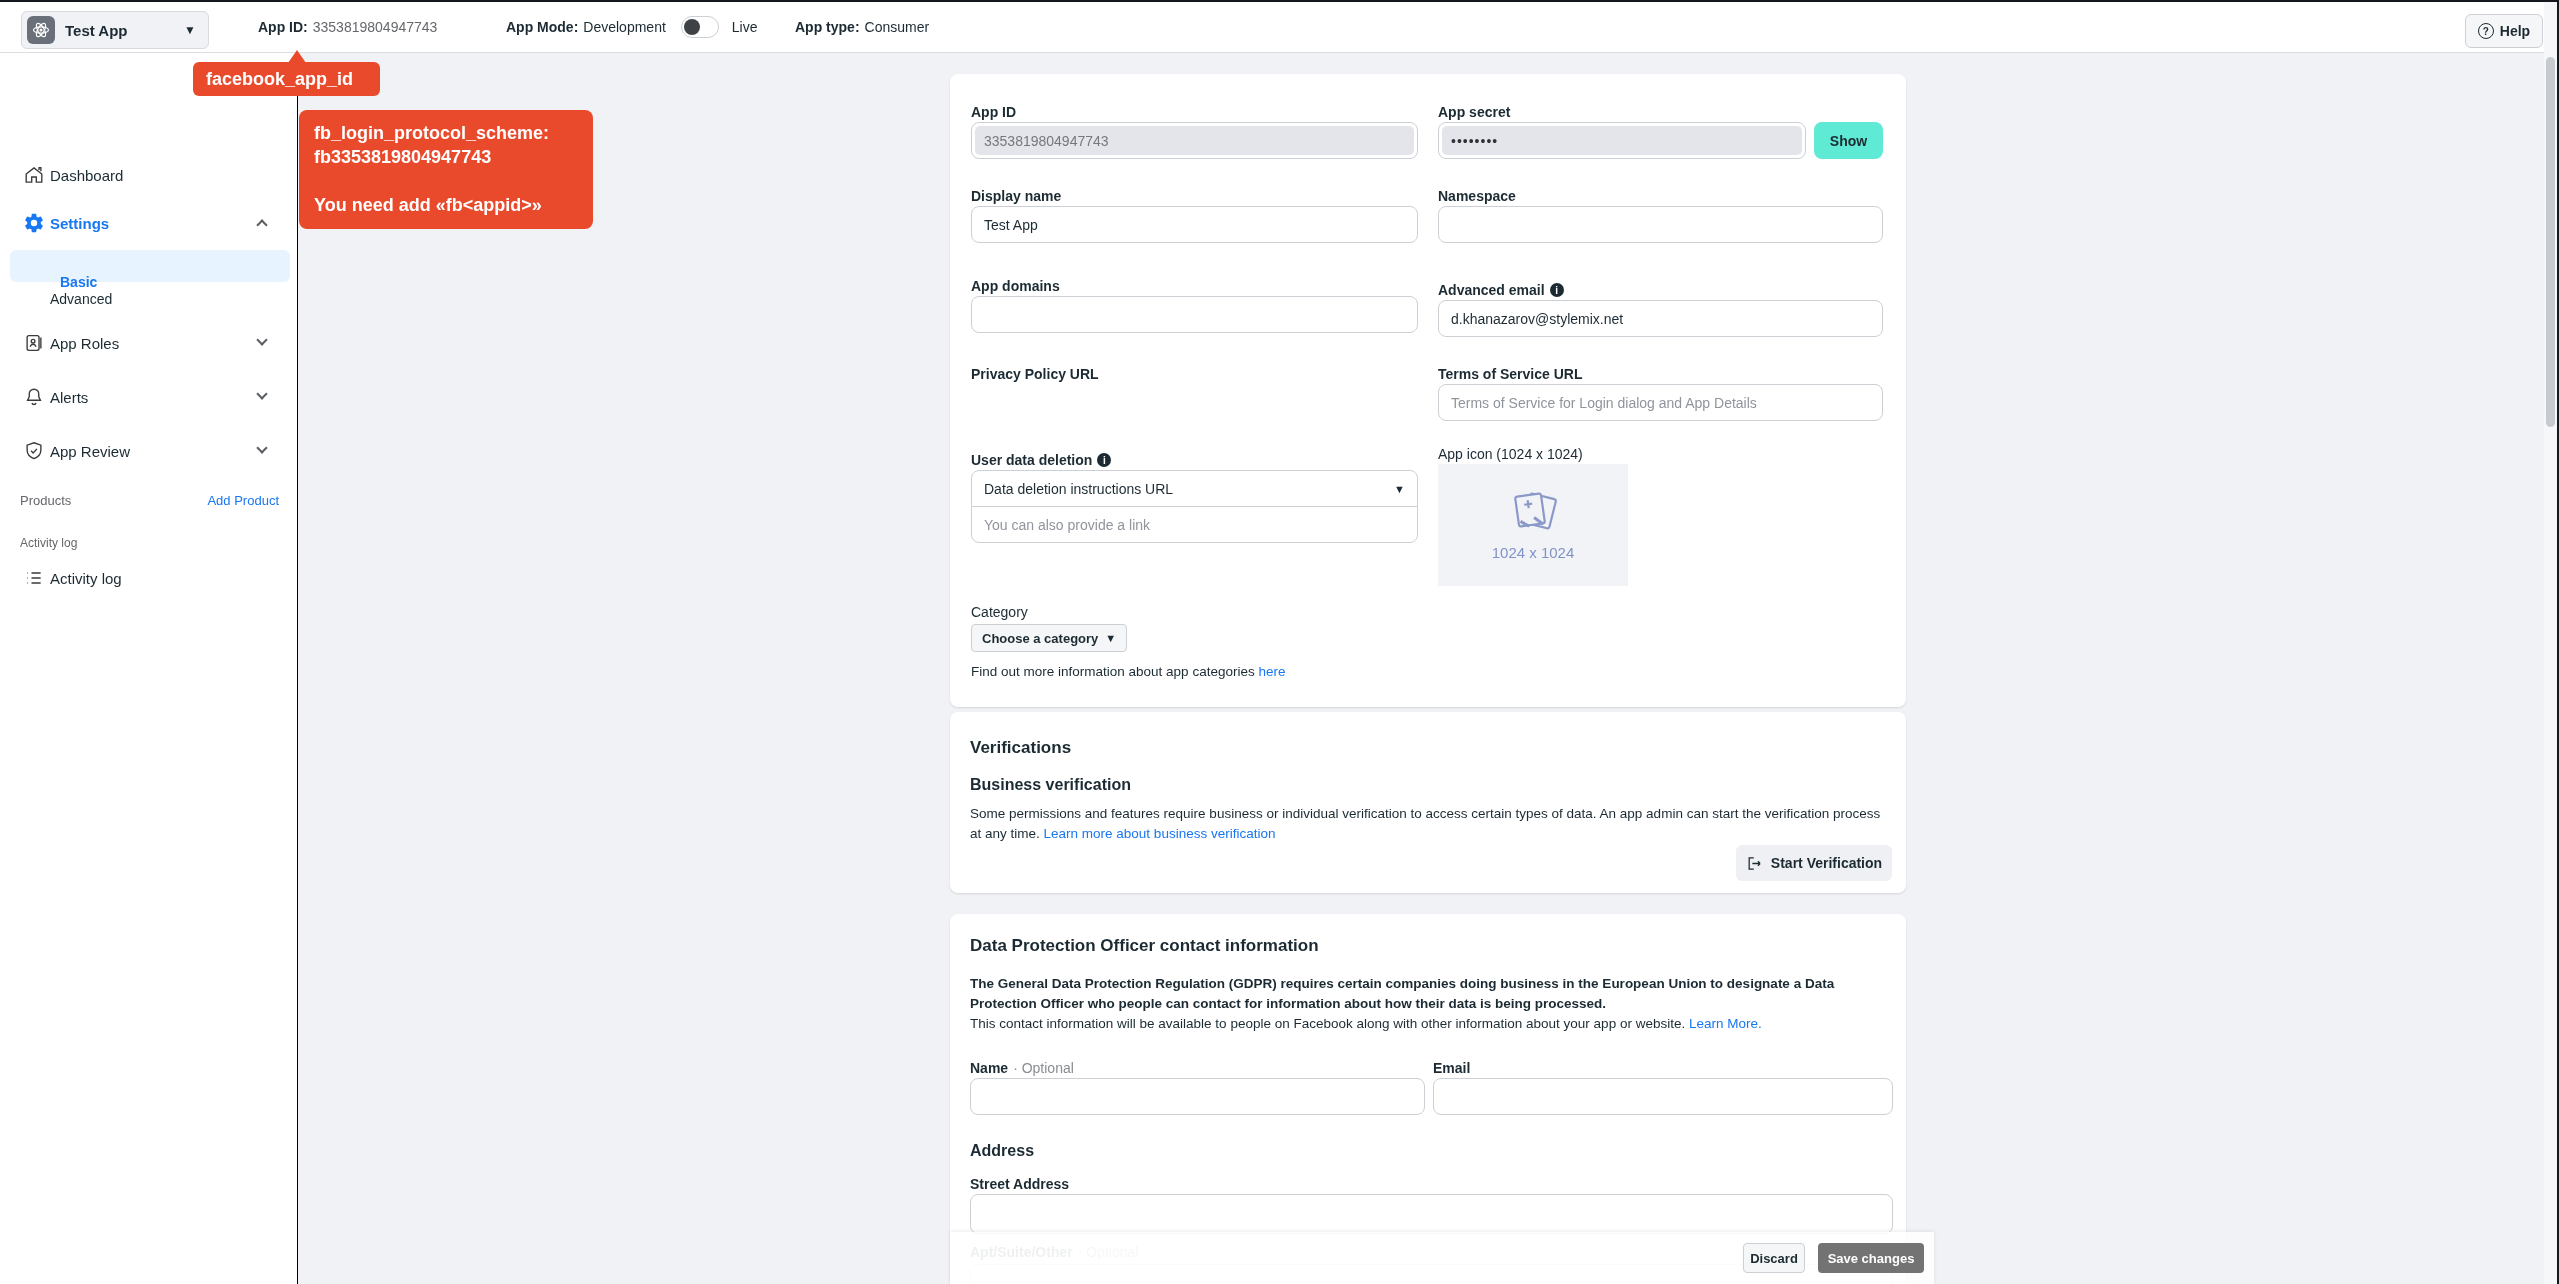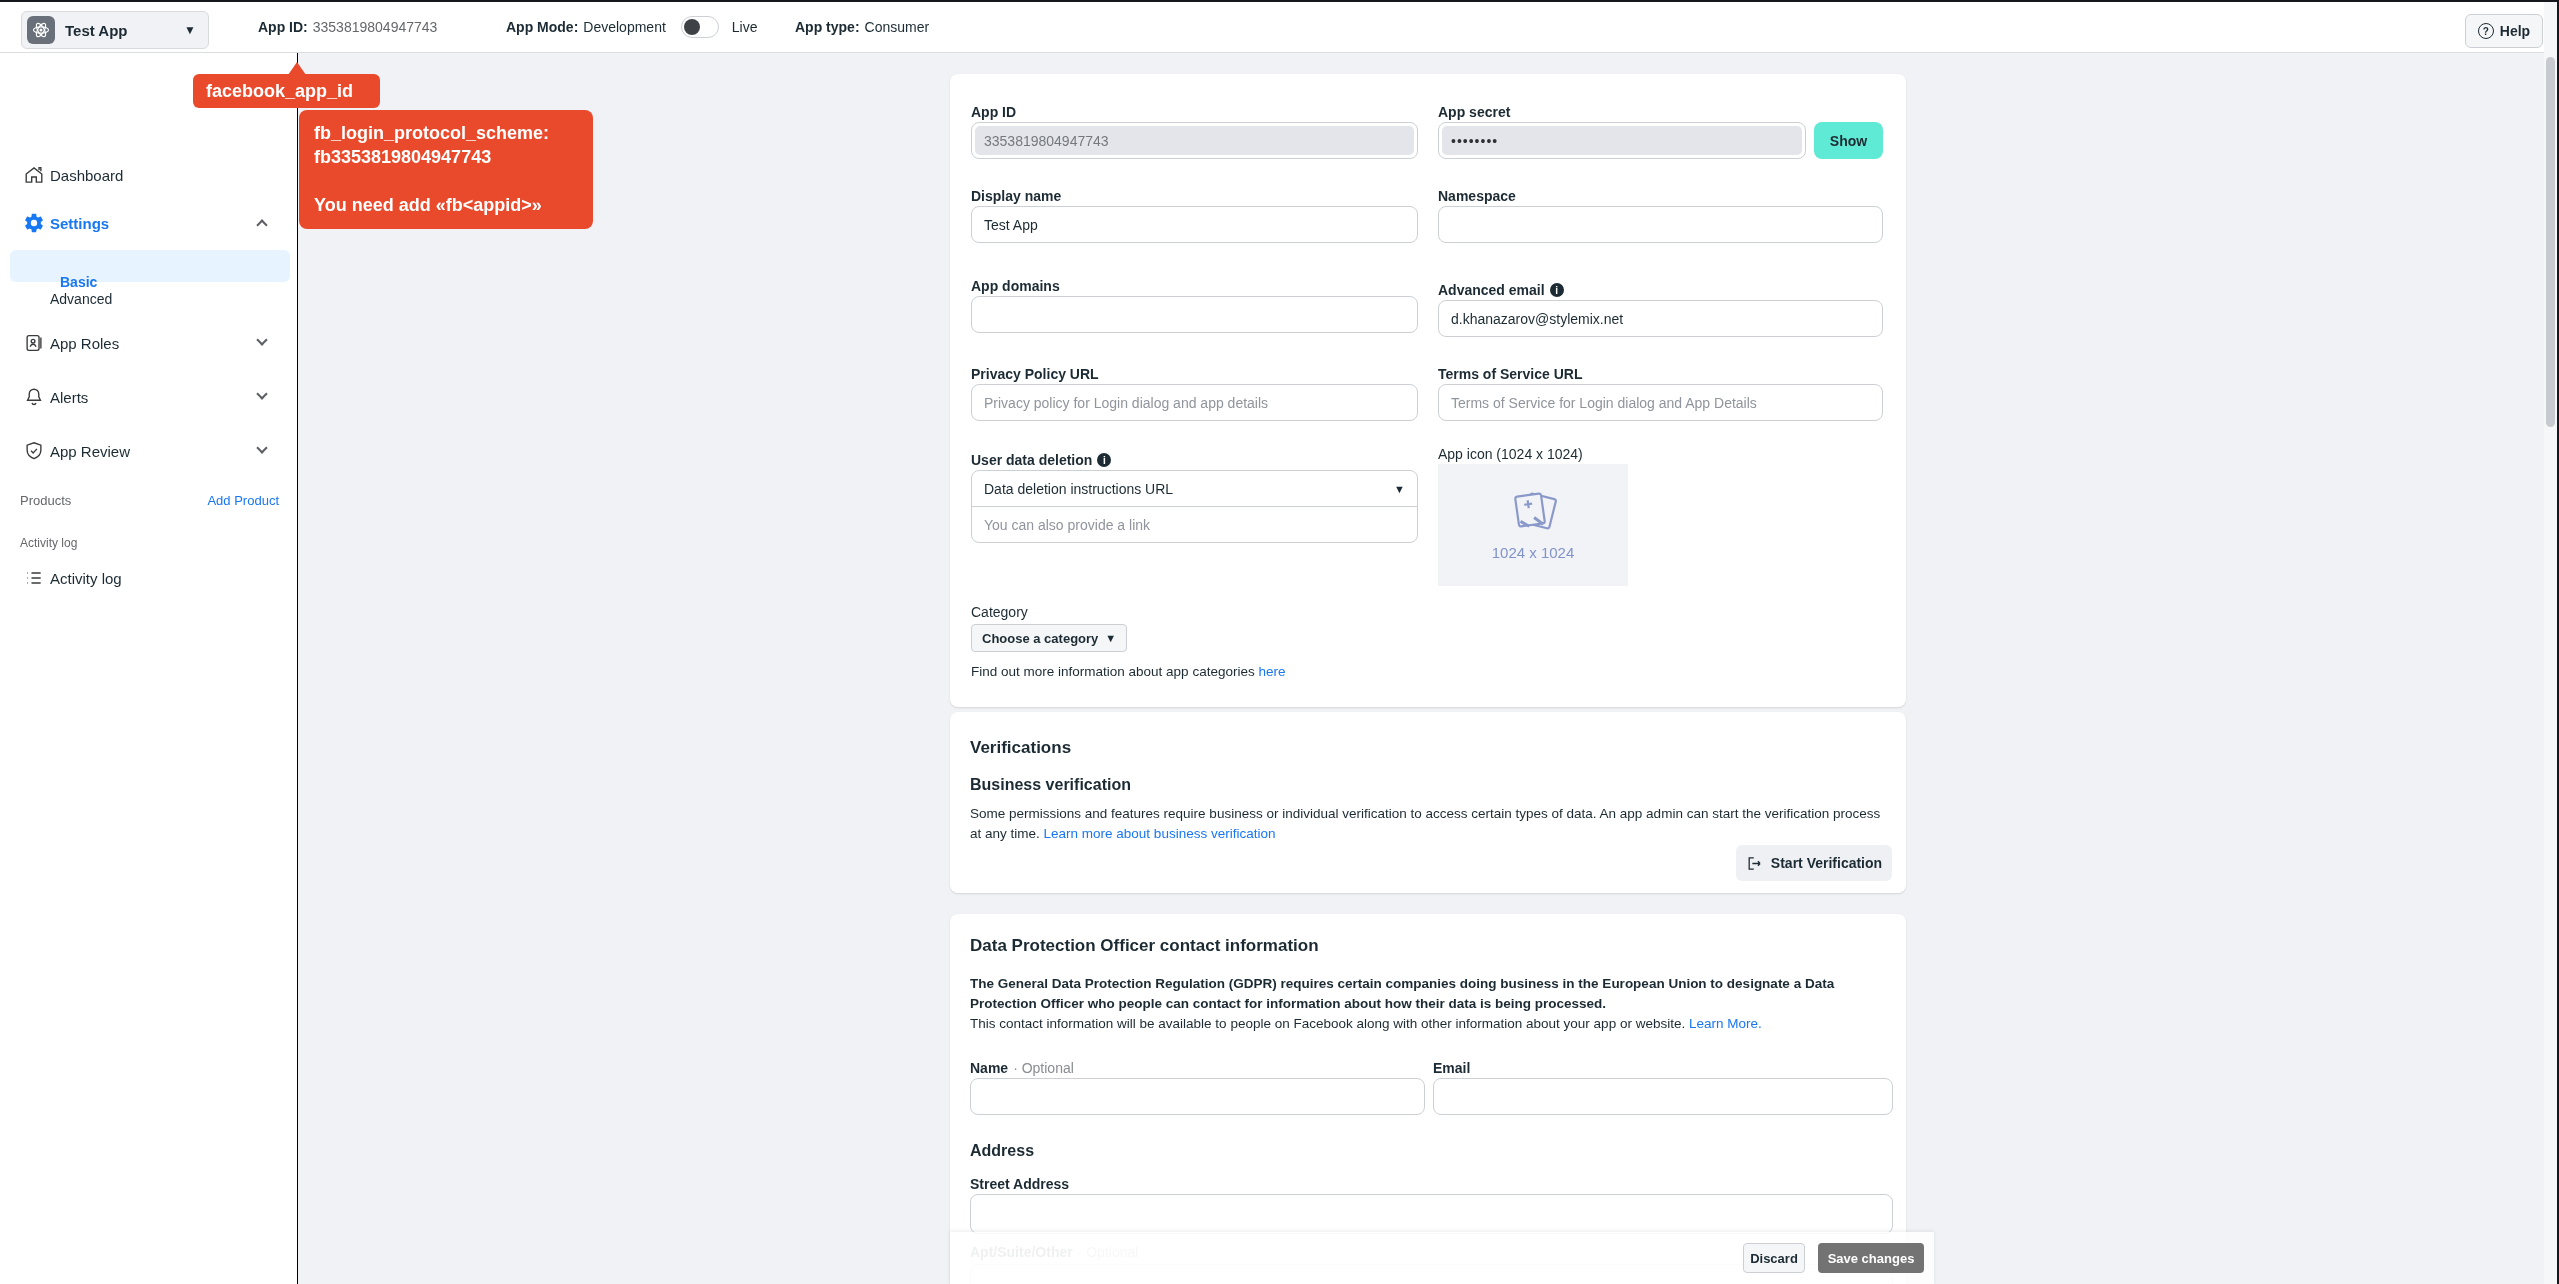--- a/index.html
+++ b/index.html
@@ -20,21 +20,21 @@
   .selector .caret { font-size:12px; color:#1c2b33; }
   .tb-group { top:0; height:53px; display:flex; align-items:center; gap:5px; font-size:14px; }
   .tb-label { font-weight:bold; }
   .tb-val-gray { color:#65676b; }
   .toggle { width:38px; height:22px; border:1px solid #ccd0d5; border-radius:11px; background:#fff; position:relative; margin:0 8px 0 10px; cursor:pointer; }
   .toggle .knob { position:absolute; left:2px; top:2px; width:16px; height:16px; border-radius:50%; background:#3e4247; }
   .help-btn { left:2465px; top:14px; width:78px; height:34px; background:#f5f6f7; border:1px solid #ccd0d5; border-radius:6px; display:flex; align-items:center; justify-content:center; gap:6px; font-size:14px; font-weight:bold; cursor:pointer; }
   .qmark { width:16px; height:16px; border:1.5px solid #1c2b33; border-radius:50%; font-size:10px; font-weight:bold; display:flex; align-items:center; justify-content:center; }
 
   
-  .callout1 { left:193px; top:62px; width:187px; height:34px; border-radius:6px; display:flex; align-items:center; padding-left:13px; color:#fff; font-size:18px; font-weight:bold; z-index:50;margin-top:12px; }
+  .callout1 { left:193px; top:62px; width:187px; height:34px; border-radius:6px; display:flex; align-items:center; padding-left:13px; color:#fff; font-size:18px; font-weight:bold; z-index:50; }
   .callout1 .tri { position:absolute; left:95px; top:-12px; width:0; height:0; border-left:9px solid transparent; border-right:9px solid transparent; border-bottom:13px solid transparent; }
   .callout2 { left:299px; top:110px; width:294px; padding:11px 15px 12px; border-radius:8px; color:#fff; font-size:18px; font-weight:bold; line-height:24px; z-index:50; }
 
   
   .sidebar { left:0; top:53px; width:298px; height:1231px; background:#fff; border-right:1px solid #000000; z-index:10; }
   .nav-row { position:absolute; left:0; width:298px; height:32px; display:flex; align-items:center; cursor:pointer; }
   .nav-ic { position:absolute; left:22px; width:24px; height:24px; display:flex; align-items:center; justify-content:center; }
   .nav-txt { position:absolute; left:50px; font-size:15px; color:#1c2b33; }
   .nav-sub { position:absolute; left:50px; font-size:14px; color:#1c2b33; cursor:pointer; }
   .chev { position:absolute; right:32px; width:8px; height:8px; border-right:2px solid #5b5e63; border-bottom:2px solid #5b5e63; }
@@ -236,21 +236,20 @@
     <div class="flabel" style="left:21px;top:204px;">App domains</div>
     <input class="inp" style="left: 21px; top: 222px; width: 447px; height: 37px;">
 
     <div class="flabel" style="left:488px;top:208px;">
       <span>Advanced email</span>
       <i class="info-ic">i</i>
     </div>
     <input class="inp" style="left: 488px; top: 226px; width: 445px; height: 37px;" value="d.khanazarov@stylemix.net">
 
     <div class="flabel" style="left:21px;top:292px;">Privacy Policy URL</div>
-    <input class="inp" style="left: 21px; top: 310px; width: 447px; height: 37px;" placeholder="Privacy policy for Login dialog and app details">
 
     <div class="flabel" style="left:488px;top:292px;">Terms of Service URL</div>
     <input class="inp" style="left: 488px; top: 310px; width: 445px; height: 37px;" placeholder="Terms of Service for Login dialog and App Details">
 
     <div class="flabel" style="left:21px;top:378px;">
       <span>User data deletion</span>
       <i class="info-ic">i</i>
     </div>
     <div class="select-box" style="left:21px;top:396px;width:447px;height:37px;">
       <span>Data deletion instructions URL</span>

